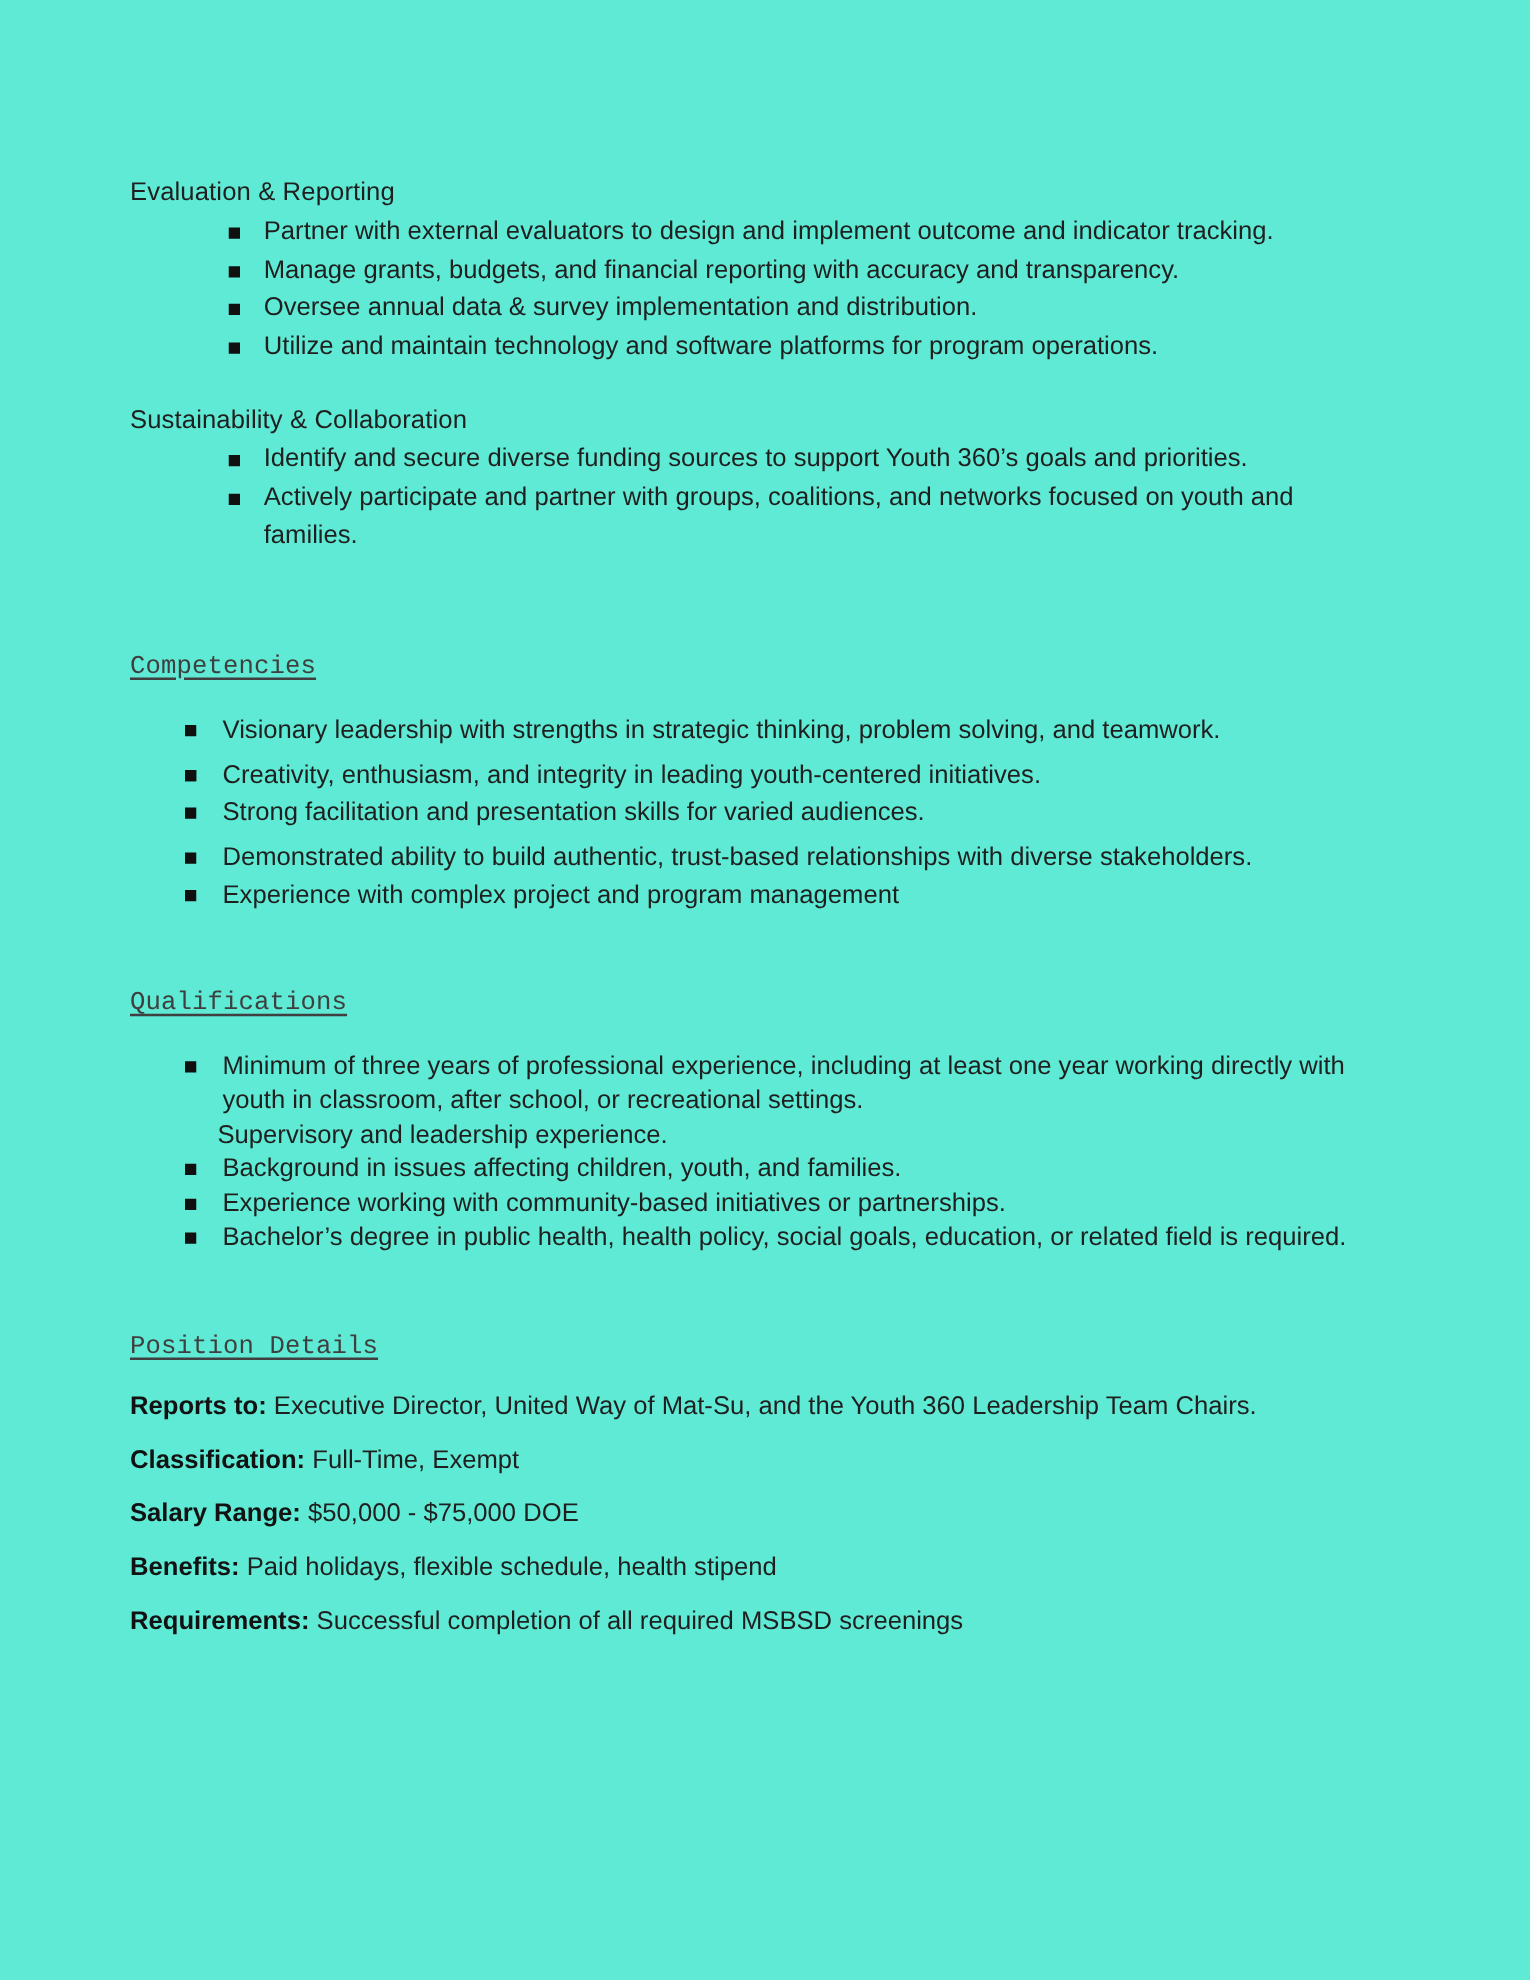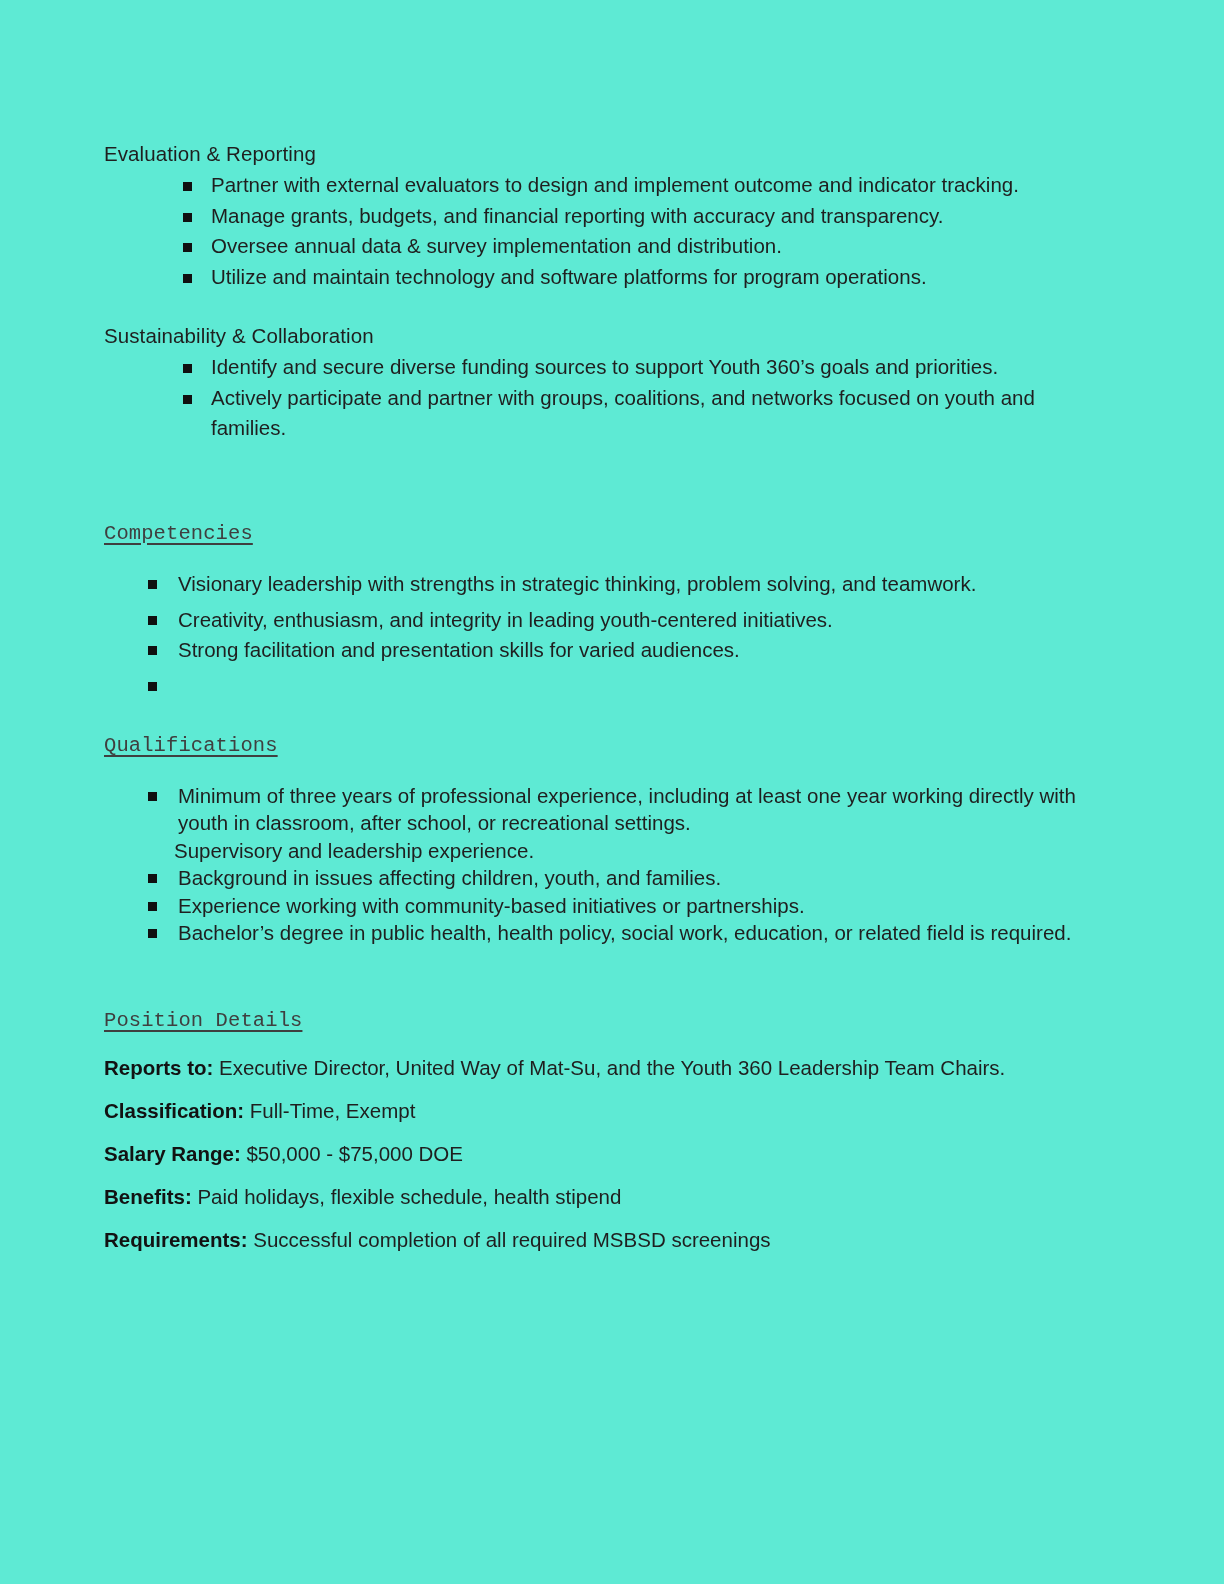--- a/index.html
+++ b/index.html
@@ -180,23 +180,25 @@
         <li style="margin-bottom:3px;">
           <span class="bullet"></span>
           <span>Creativity, enthusiasm, and integrity in leading youth-centered initiatives.</span>
         </li>
         <li>
           <span class="bullet"></span>
           <span>Strong facilitation and presentation skills for varied audiences.</span>
         </li>
         <li style="margin-bottom:3px;">
           <span class="bullet"></span>
+          <span>Demonstrated ability to build authentic, trust-based relationships with diverse stakeholders.</span>
         </li>
         <li style="margin-bottom:0;">
           <span class="bullet"></span>
+          <span>Experience with complex project and program management</span>
         </li>
       </ul>
     </div>
 
     <div class="gap-lg"></div>
 
     <div>
       <div class="u-head">Qualifications</div>
       <div class="gap-head"></div>
       <ul class="blist shallow tight">
@@ -211,21 +213,21 @@
         <li>
           <span class="bullet"></span>
           <span>Background in issues affecting children, youth, and families.</span>
         </li>
         <li>
           <span class="bullet"></span>
           <span>Experience working with community-based initiatives or partnerships.</span>
         </li>
         <li>
           <span class="bullet"></span>
-          <span>Bachelor’s degree in public health, health policy, social work, education, or related field is required.</span>
+          <span>Bachelor’s degree in public health, health policy, social goals, education, or related field is required.</span>
         </li>
       </ul>
     </div>
 
     <div class="gap-lg"></div>
 
     <div>
       <div class="u-head">Position Details</div>
 
       <div class="pd-row pd-first">

